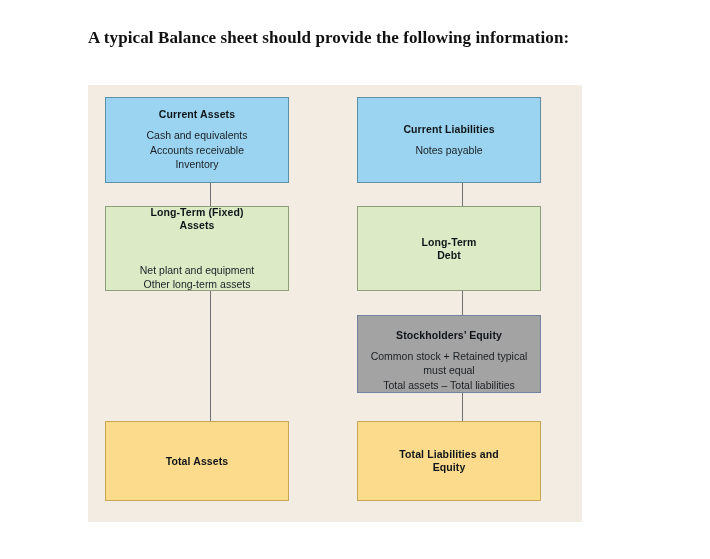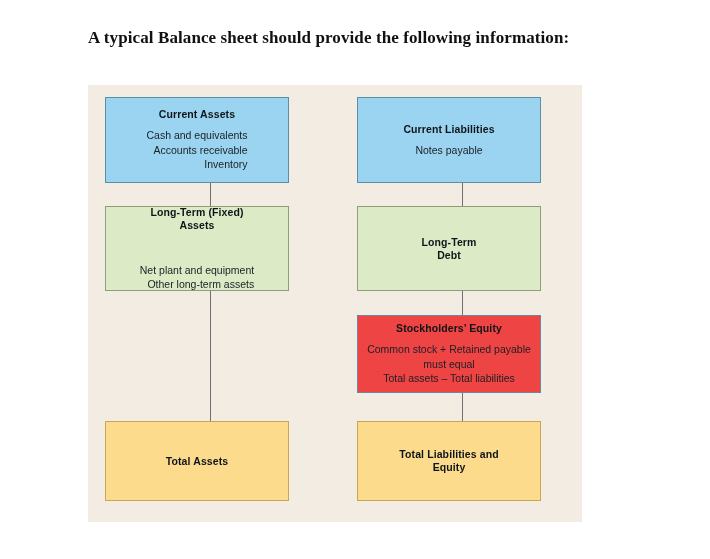--- a/index.html
+++ b/index.html
@@ -53,28 +53,28 @@
     color:#101418;
     text-align:center;
     line-height:13px;
     letter-spacing:0.1px;
   }
   .node .node-lines{
     margin-top:7px;
     font-size:10.5px;
     color:#1b1f24;
     line-height:14.5px;
-    text-align:right;
+    text-align:center;
   }
   .node .node-lines.centered{ text-align:center; }
   .node .node-lines div{ white-space:nowrap; }
 
   .blue{ background:#9ad4f0; border-color:#5c8ea6; }
   .green{ background:#dcebc6; border-color:#8e9e78;gap:24px; }
-  .periwinkle{ background:#ef4444; border-color:#73839f; }
+  .periwinkle{ background:#a3a3a3; border-color:#73839f;justify-content:flex-end; }
   .yellow{ background:#fcdc8c; border-color:#c8a653; }
 
   .row-1{ top:12px; height:86px; }
   .row-2{ top:121px; height:85px; }
   .row-3{ top:230px; height:78px; }
   .row-4{ top:336px; height:80px; }
 
   .connector{
     position:absolute;
     left:105px;
@@ -141,21 +141,21 @@
     <div class="node green row-2">
       <div class="node-title">
         <div>Long-Term</div>
         <div>Debt</div>
       </div>
     </div>
 
     <div class="node periwinkle row-3">
       <div class="node-title">Stockholders’ Equity</div>
       <div class="node-lines centered">
-        <div>Common stock + Retained payable</div>
+        <div>Common stock + Retained typical</div>
         <div>must equal</div>
         <div>Total assets – Total liabilities</div>
       </div>
     </div>
 
     <div class="node yellow row-4">
       <div class="node-title">
         <div>Total Liabilities and</div>
         <div>Equity</div>
       </div>

